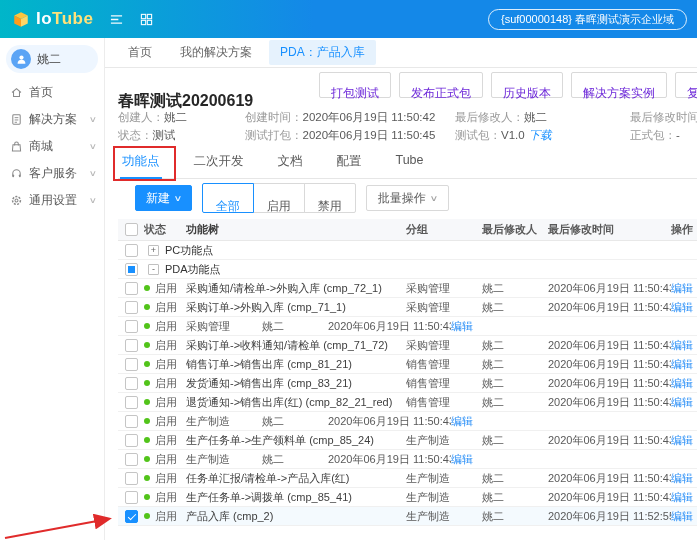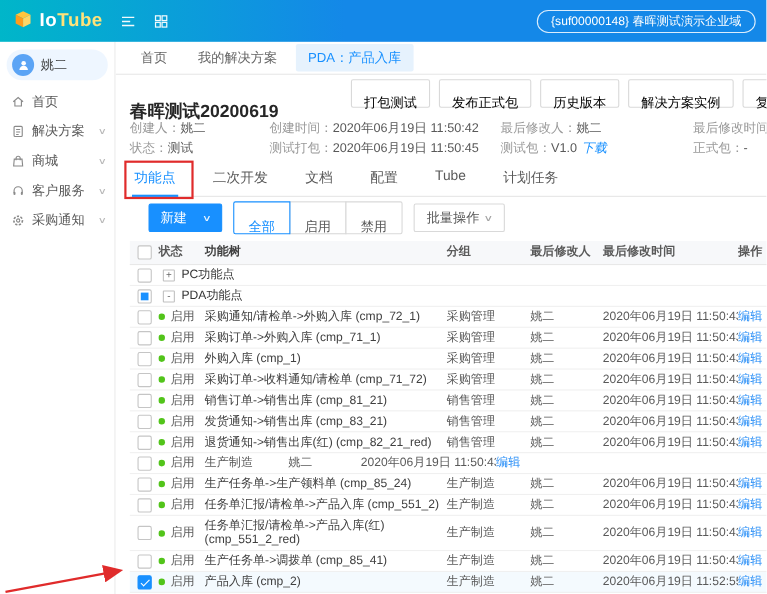--- a/index.html
+++ b/index.html
@@ -3,21 +3,21 @@
 <meta charset="utf-8">
 <style>
   * { margin:0; padding:0; box-sizing:border-box; }
   body { font-family:"Liberation Sans","DejaVu Sans",sans-serif; background:#fff; }
   .screen { position:relative; width:697px; height:540px; overflow:hidden; background:#fff; }
 
   
   .topbar { position:absolute; top:0; left:0; width:697px; height:38px;
     background:linear-gradient(90deg,#00b6c9 0%,#1488e8 45%,#1488e8 100%);
     display:flex; align-items:center; color:#fff; padding:0 10px 0 12px; z-index:10; }
-  .logo { display:flex; align-items:flex-start; gap:6px; cursor:pointer; }
+  .logo { display:flex; align-items:flex-end; gap:6px; cursor:pointer; }
   .logo-text { font-size:17px; font-weight:bold; letter-spacing:.5px; }
   .logo-text .io { color:#ffffff; }
   .logo-text .tube { color:#ffe27a; }
   .tb-icon { margin-left:16px; display:flex; align-items:center; cursor:pointer; opacity:.95; }
   .tenant { margin-left:auto; border:1px solid rgba(255,255,255,.85); border-radius:12px;
     padding:2px 12px; font-size:11px; white-space:nowrap; cursor:pointer; }
 
   
   .sidebar { position:absolute; top:38px; left:0; bottom:0; width:105px; background:#fff;
     border-right:1px solid #ececec; padding-top:7px; z-index:5; }
@@ -40,38 +40,38 @@
 
   .content { padding:4px 0 0 13px; }
   .breadcrumb { font-size:11px; color:#b3b3b3; line-height:14px; height:14px; white-space:nowrap; }
   .breadcrumb a { color:#b3b3b3; text-decoration:none; cursor:pointer; }
   .crumb-sep { margin:0 4px; }
 
   .title-row { position:relative; height:26px; display:flex; align-items:center; }
   .page-title { font-size:16px; font-weight:bold; color:#262626;margin-top:32px; }
   .actions { position:absolute; right:-26px; top:0; display:flex; gap:8px; }
   .hd-btn { height:25px; padding:12px 11px; background:#fff; border:1px solid #d9d9d9; border-radius:2px;
-    font-size:12px; color:#000000; cursor:pointer; white-space:nowrap; font-family:inherit; }
+    font-size:12px; color:#6d28d9; cursor:pointer; white-space:nowrap; font-family:inherit; }
 
   .meta { display:grid; grid-template-columns:127px 210px 175px 1fr; row-gap:3px;
     font-size:11.5px; line-height:15px;margin-top:12px; }
   .meta-item { white-space:nowrap; overflow:visible; }
   .m-label { color:#999; }
   .m-value { color:#595959; }
   .m-link { color:#1890ff; text-decoration:none; margin-left:4px; cursor:pointer;font-style:italic; }
 
   .section-tabs { margin-top:4px; display:flex; gap:30px; border-bottom:1px solid #e6e6e6; padding-left:2px; }
   .sec-tab { position:relative; font-size:12.5px; color:#595959; padding:6px 2px 7px; cursor:pointer; }
   .sec-tab.active { color:#1890ff; border-bottom:2px solid #1890ff; margin-bottom:-1px; }
   .anno-rect { position:absolute; left:-7px; right:-14px; top:-1px; bottom:-4px;
     border:2px solid #e02b2b; pointer-events:none; }
 
   .toolbar { margin-top:6px; display:flex; align-items:center; gap:10px; height:26px; padding-left:17px; }
   .btn-new { height:26px; padding:0 10px; background:#1890ff; border:1px solid #1890ff; border-radius:2px;
-    color:#fff; font-size:12px; display:flex; align-items:center; gap:15px; cursor:pointer; font-family:inherit; }
+    color:#fff; font-size:12px; display:flex; align-items:center; gap:5px; cursor:pointer; font-family:inherit; }
   .caret { font-size:8px; transform:scaleX(1.5); opacity:.9; }
   .filter-group { display:flex; }
   .f-btn { height:26px; padding:14px 13px; background:#fff; border:1px solid #d9d9d9; font-size:12px;
     color:#595959; cursor:pointer; margin-left:-1px; font-family:inherit; position:relative; }
   .f-btn:first-child { border-radius:2px 0 0 2px; margin-left:0; }
   .f-btn:last-child { border-radius:0 2px 2px 0; }
   .f-btn.active { color:#1890ff; border-color:#1890ff; z-index:2; }
   .btn-batch { height:26px; padding:0 11px; background:#fff; border:1px solid #d9d9d9; border-radius:2px;
     font-size:12px; color:#595959; display:flex; align-items:center; gap:5px; cursor:pointer; font-family:inherit; }
   .btn-batch .caret { color:#999; }
@@ -192,21 +192,21 @@
           <span class="s-label">客户服务</span>
           <span class="chev">∨</span>
         </div>
         <div class="side-item">
           <span class="s-icon">
             <svg viewBox="0 0 14 14" width="13" height="13">
               <circle cx="7" cy="7" r="4.2" fill="none" stroke="#8a8a8a" stroke-width="1.6" stroke-dasharray="2.2 1.4"></circle>
               <circle cx="7" cy="7" r="1.6" fill="none" stroke="#8a8a8a" stroke-width="1.1"></circle>
             </svg>
           </span>
-          <span class="s-label">采购通知</span>
+          <span class="s-label">通用设置</span>
           <span class="chev">∨</span>
         </div>
       </nav>
   </aside>
 
   <div class="main">
     <div class="nav-tabs" id="nav-tabs">
         <div class="nav-tab">首页</div>
         <div class="nav-tab">我的解决方案</div>
         <div class="nav-tab active">PDA：产品入库</div>
@@ -235,21 +235,20 @@
           <div class="meta-item"><span class="m-label">测试包：</span><span class="m-value">V1.0</span><a class="m-link">下载</a></div>
           <div class="meta-item"><span class="m-label">正式包：</span><span class="m-value">-</span></div>
         </div>
 
       <div class="section-tabs" id="section-tabs">
           <div class="sec-tab active"><span>功能点</span><span class="anno-rect"></span></div>
           <div class="sec-tab"><span>二次开发</span></div>
           <div class="sec-tab"><span>文档</span></div>
           <div class="sec-tab"><span>配置</span></div>
           <div class="sec-tab"><span>Tube</span></div>
-          <div class="sec-tab"><span>计划任务</span></div>
         </div>
 
       <div class="toolbar">
         <button class="btn-new">
           <span>新建</span>
           <span class="caret">∨</span>
         </button>
         <div class="filter-group" id="filter-group">
             <button class="f-btn active">全部</button>
             <button class="f-btn">启用</button>
@@ -321,21 +320,20 @@
               <div class="td col-ops"><a class="op-link">编辑</a></div>
             </div>
             <div class="tr">
               <div class="td col-cb">
                 <span class="cb unchecked"></span>
               </div>
               <div class="td col-status">
                 <span class="dot"></span>
                 <span>启用</span>
               </div>
-              <div class="td col-name">外购入库 (cmp_1)</div>
               <div class="td col-group">采购管理</div>
               <div class="td col-editor">姚二</div>
               <div class="td col-time">2020年06月19日 11:50:43</div>
               <div class="td col-ops"><a class="op-link">编辑</a></div>
             </div>
             <div class="tr">
               <div class="td col-cb">
                 <span class="cb unchecked"></span>
               </div>
               <div class="td col-status">
@@ -418,37 +416,35 @@
               <div class="td col-ops"><a class="op-link">编辑</a></div>
             </div>
             <div class="tr">
               <div class="td col-cb">
                 <span class="cb unchecked"></span>
               </div>
               <div class="td col-status">
                 <span class="dot"></span>
                 <span>启用</span>
               </div>
-              <div class="td col-name">任务单汇报/请检单-&gt;产品入库 (cmp_551_2)</div>
               <div class="td col-group">生产制造</div>
               <div class="td col-editor">姚二</div>
               <div class="td col-time">2020年06月19日 11:50:43</div>
               <div class="td col-ops"><a class="op-link">编辑</a></div>
             </div>
             <div class="tr">
               <div class="td col-cb">
                 <span class="cb unchecked"></span>
               </div>
               <div class="td col-status">
                 <span class="dot"></span>
                 <span>启用</span>
               </div>
               <div class="td col-name">
                 <span class="nm-line">任务单汇报/请检单-&gt;产品入库(红)</span>
-                <span class="nm-line">(cmp_551_2_red)</span>
               </div>
               <div class="td col-group">生产制造</div>
               <div class="td col-editor">姚二</div>
               <div class="td col-time">2020年06月19日 11:50:43</div>
               <div class="td col-ops"><a class="op-link">编辑</a></div>
             </div>
             <div class="tr">
               <div class="td col-cb">
                 <span class="cb unchecked"></span>
               </div>

